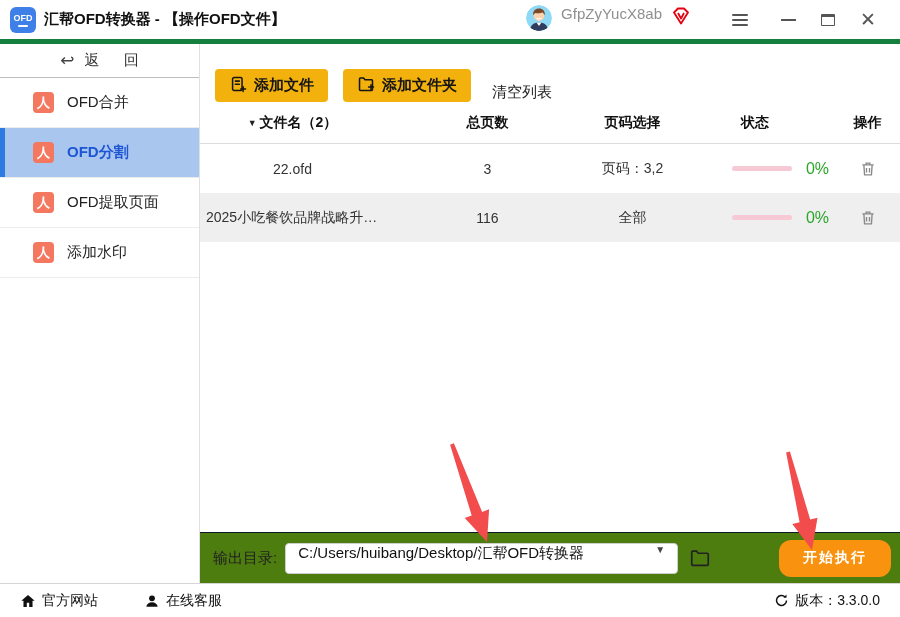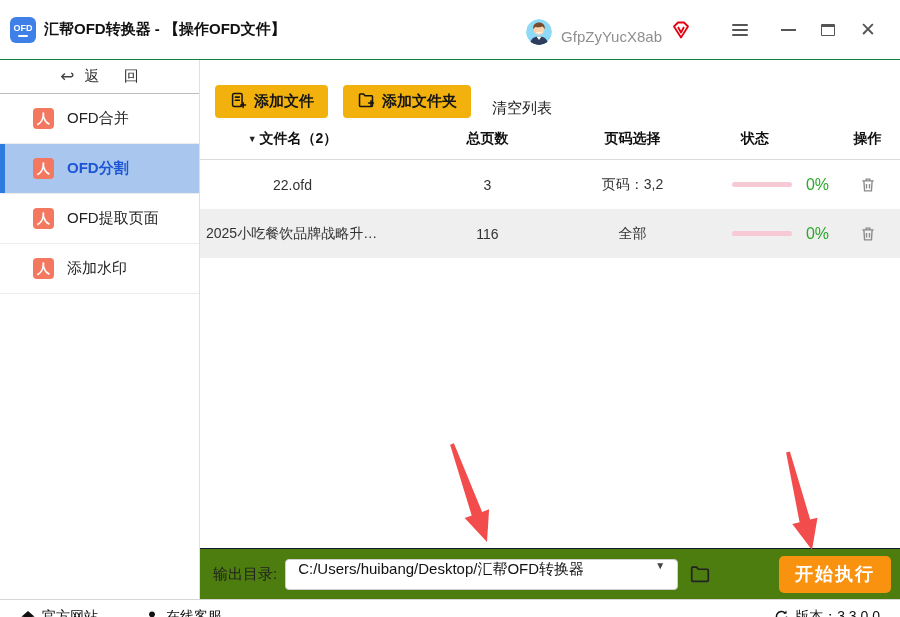--- a/index.html
+++ b/index.html
@@ -2,28 +2,28 @@
 <html><head>
 <meta charset="utf-8">
 <style>
   * { margin:0; padding:0; box-sizing:border-box; }
   html,body { background:#d8d8d8; }
   body { font-family:"Liberation Sans","DejaVu Sans",sans-serif; }
   .window{ position:relative; width:900px; height:617px; background:#fff; margin:0 auto;
            outline:1px solid #c0c0c0; overflow:hidden; }
 
   
-  .titlebar{ height:60px; display:flex; align-items:center; padding:0 12px 0 10px;
-             border-bottom:1px solid #15803d; background:#fff; }
+  .titlebar{ height:44px; display:flex; align-items:center; padding:0 12px 0 10px;
+             border-bottom:5px solid #15803d; background:#fff; }
   .appicon{ width:26px; height:26px; background:#3f7fe8; border-radius:6px; color:#fff;
             display:flex; flex-direction:column; align-items:center; justify-content:center;
             font-size:9px; font-weight:bold; line-height:10px; }
   .appicon .mark{ width:10px; height:2px; background:#fff; margin-top:2px; border-radius:1px; }
   .apptitle{ font-size:15px; font-weight:bold; color:#111; margin-left:8px; }
-  .tb-right{ margin-left:auto; display:flex; align-items:flex-end; }
+  .tb-right{ margin-left:auto; display:flex; align-items:flex-start; }
   .avatar{ width:26px; height:26px; border-radius:50%; overflow:hidden; }
   .username{ font-size:15px; color:#8f8f8f; margin:0 8px 0 9px; }
   .winbtn{ width:40px; height:30px; display:flex; align-items:center; justify-content:center;
            color:#555; cursor:default; }
   .hamburger{ margin-left:28px; display:flex; flex-direction:column; gap:3px; }
   .hamburger span{ width:16px; height:2px; background:#555; border-radius:1px; }
   .btn-min{ margin-left:8px; }
   .btn-min i{ display:block; width:15px; height:2px; background:#555; }
   .btn-max i{ display:block; width:14px; height:12px; border:1.5px solid #555; border-top:3.5px solid #555; border-radius:1px; }
   .btn-close{ font-size:19px; color:#555; }
@@ -71,21 +71,21 @@
   .bottombar{ height:51px; background:#4d7c0f; border-top:1px solid #0f172a;
               display:flex; align-items:center; padding-left:13px; }
   .out-label{ font-size:15px; color:#222; }
   .out-select{ width:393px; height:31px; background:#fff; border:1px solid #cfcfcf; border-radius:4px;
                margin-left:8px; display:flex; align-items:flex-start; padding:0 12px; font-size:15px; color:#111;
                cursor:default; }
   .out-select .path{ flex:1; overflow:hidden; white-space:nowrap; }
   .select-caret{ font-size:10px; color:#444; }
   .folder-btn{ background:none; border:none; margin-left:11px; cursor:pointer; display:flex; }
   .start-btn{ margin-left:auto; margin-right:9px; width:112px; height:37px; background:#f9920f; border:none;
-              border-radius:5px; color:#fff; font-size:18px; font-weight:bold; letter-spacing:2px;
+              border-radius:12px; color:#fff; font-size:14px; font-weight:bold; letter-spacing:2px;
               font-family:inherit; cursor:pointer; }
 
   
   .footer{ height:34px; border-top:1px solid #d6d6d6; background:#fff;
            display:flex; align-items:center; padding:0 20px; }
   .foot-link{ display:flex; align-items:center; gap:6px; font-size:14px; color:#111; cursor:pointer; }
   .foot-link + .foot-link{ margin-left:46px; }
   .foot-right{ margin-left:auto; display:flex; align-items:center; gap:6px; font-size:14px; color:#111;justify-content:space-between; }
 
   .arrows{ position:absolute; inset:0; pointer-events:none; z-index:20; }

